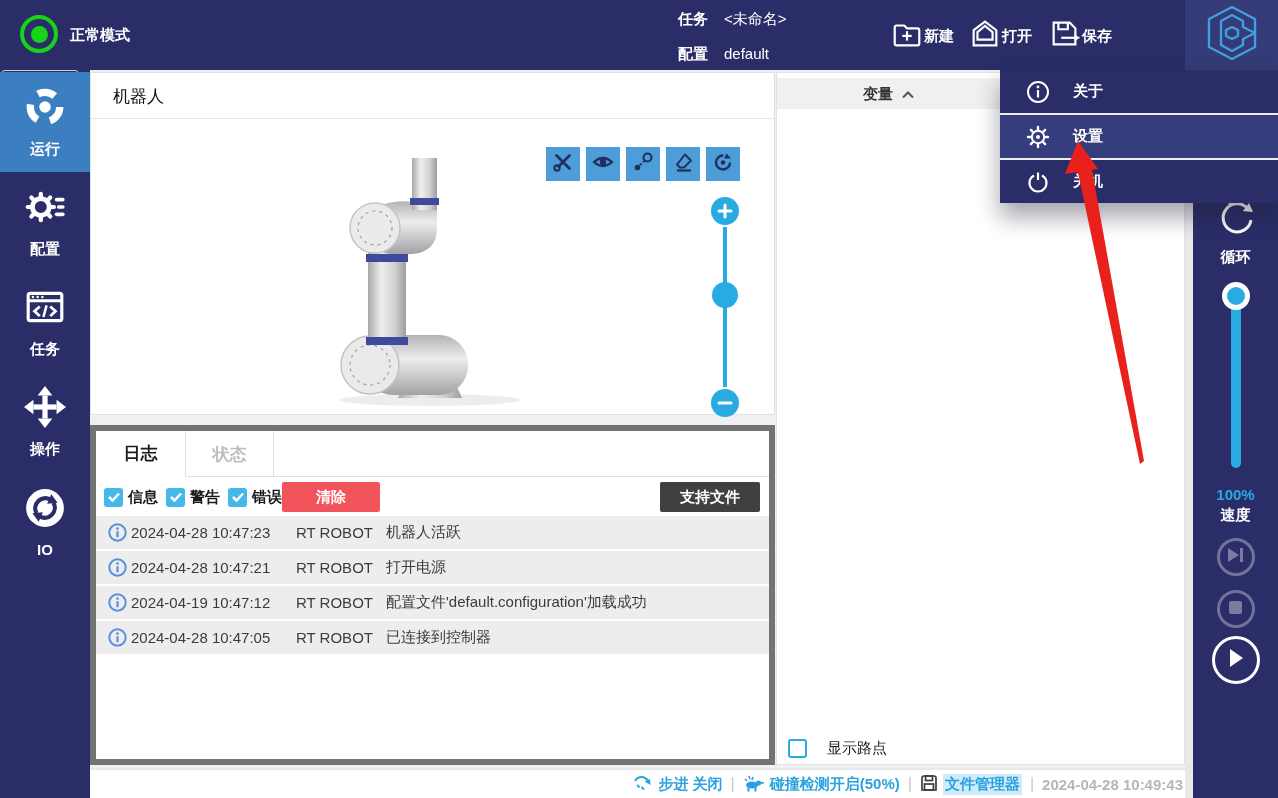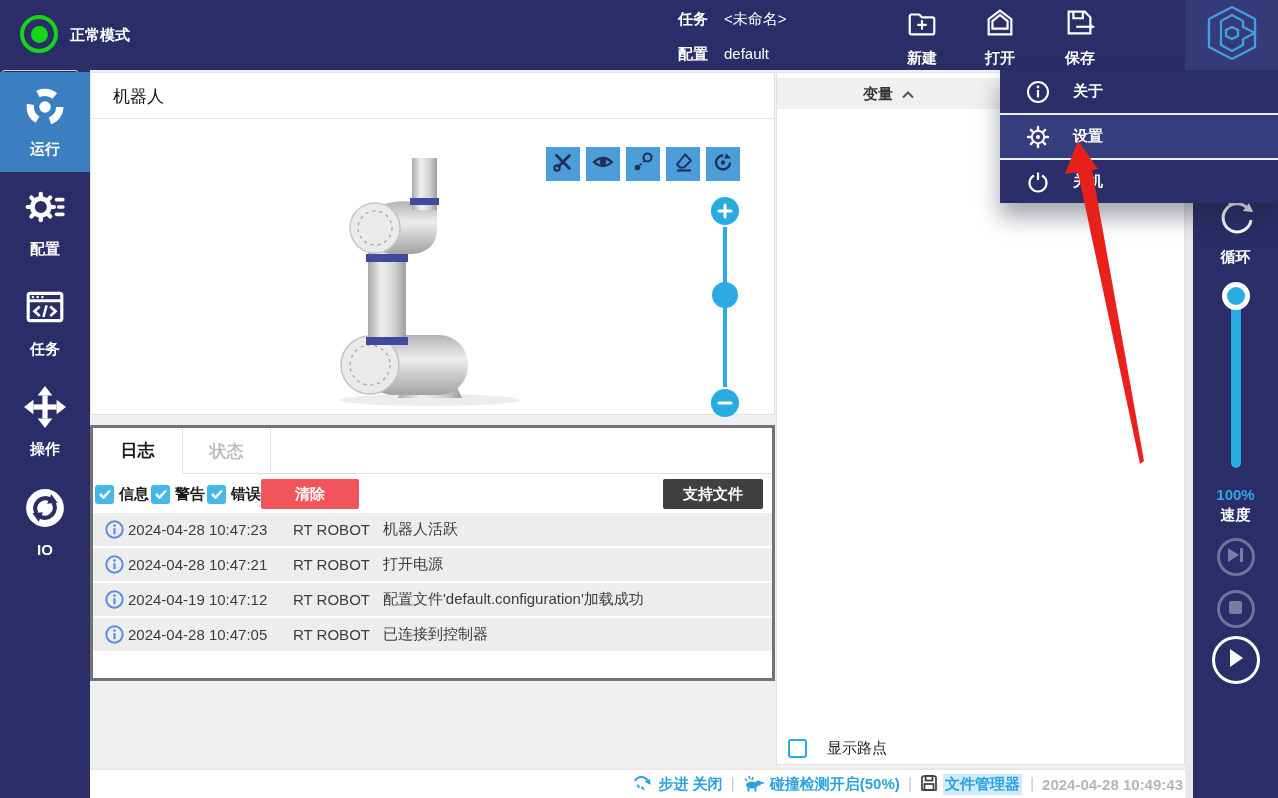--- a/index.html
+++ b/index.html
@@ -7,21 +7,21 @@
        font-family:"Liberation Sans","DejaVu Sans",sans-serif;background:#eef0f2;}
   .abs{position:absolute}
   [data-interactable="true"]{cursor:pointer}
   
   .topbar{left:0;top:0;width:1278px;height:70px;background:#2a2d68;z-index:20}
   .mode-ind{left:20px;top:15px;width:38px;height:38px;border:4px solid #17d417;border-radius:50%;box-sizing:border-box;display:flex;align-items:center;justify-content:center}
   .mode-ind i{display:block;width:17px;height:17px;border-radius:50%;background:#17d417}
   .mode-label{left:70px;top:26px;color:#fff;font-size:15px;font-weight:bold}
   .tb-lbl{color:#fff;font-size:15px;font-weight:bold}
   .tb-val{color:#fff;font-size:15px;font-weight:normal}
-  .top-action{width:64px;top:6px;height:60px;display:flex;flex-direction:column;align-items:center;justify-content:space-between}
+  .top-action{width:64px;top:6px;height:60px;display:flex;flex-direction:row;align-items:center;justify-content:space-between}
   .top-action .lbl{color:#fff;font-size:15px;font-weight:bold;line-height:16px}
   .logo-box{left:1185px;top:0;width:93px;height:70px;background:#343b76;display:flex;align-items:center;justify-content:center}
   
   .user-menu{left:1000px;top:70px;width:278px;z-index:40;box-shadow:0 14px 22px rgba(30,30,50,.40)}
   .menu-item{height:43px;background:#2a2d68;border-bottom:2px solid #ededed;display:flex;align-items:center;color:#fff}
   .menu-item:last-child{border-bottom:none}
   .menu-item.hl{background:#363d7d}
   .menu-item .mi-icon{margin-left:26px;width:24px;height:24px;color:#fff}
   .menu-item .mi-lbl{margin-left:23px;font-size:15px;font-weight:bold}
   
@@ -34,27 +34,27 @@
   .robot-panel{left:90px;top:72px;width:685px;height:343px;background:#fff;border:1px solid #e2e2e2;box-sizing:border-box}
   .rp-title{position:absolute;left:22px;top:12px;font-size:17px;color:#111}
   .rp-divider{position:absolute;left:0;top:45px;width:100%;height:1px;background:#e4e4e4}
   .view-toolbar{position:absolute;left:455px;top:74px;display:flex;gap:6px}
   .vt-btn{width:34px;height:34px;background:#4d9dd8;color:#20305f;display:flex;align-items:center;justify-content:center}
   .zoomctl{position:absolute;left:620px;top:124px;width:28px;height:220px}
   .zc-btn{position:absolute;left:0;width:28px;height:28px;border-radius:50%;background:#29abe2;color:#fff;display:flex;align-items:center;justify-content:center}
   .zc-track{position:absolute;left:12px;top:30px;width:4px;height:160px;background:#29abe2}
   .zc-handle{position:absolute;left:1px;top:85px;width:26px;height:26px;border-radius:50%;background:#29abe2}
   
-  .log-panel{left:90px;top:425px;width:685px;height:256px;background:#fff;border:3px solid #737373;box-sizing:border-box}
+  .log-panel{left:90px;top:425px;width:685px;height:340px;background:#fff;border:6px solid #737373;box-sizing:border-box}
   .tabs{position:absolute;left:0;top:0;width:100%;height:46px;border-bottom:1px solid #e0e0e0;box-sizing:border-box}
   .tab{position:absolute;top:0;height:46px;display:flex;align-items:center;justify-content:center;font-size:17px;font-weight:bold;border-right:1px solid #e0e0e0;box-sizing:border-box}
   .tab.active{color:#1c1c1c;background:#fff;border-bottom:1px solid #fff}
   .tab.inactive{color:#bdbdbd}
   .filters{position:absolute;left:0;top:47px;width:100%;height:38px;display:flex;align-items:center}
-  .cbgroup{display:flex;gap:5px;margin-left:2px}
+  .cbgroup{display:flex;gap:5px;margin-left:8px}
   .cbgroup .cb-lbl{font-size:15px;font-weight:bold;color:#1a1a1a}
   .cb{width:19px;height:19px;border-radius:3px;box-sizing:border-box;display:flex;align-items:center;justify-content:center}
   .cb.checked{background:#45b8ea}
   .cb.unchecked{background:#fff;border:2px solid #29abe2}
   .btn-clear{width:98px;height:30px;background:#f2545b;color:#fff;font-size:15px;font-weight:bold;display:flex;align-items:center;justify-content:center;border-radius:2px}
   .btn-support{position:absolute;right:9px;top:51px;width:100px;height:30px;background:#404040;color:#fff;font-size:15px;font-weight:bold;display:flex;align-items:center;justify-content:center;border-radius:2px}
   .log-list{position:absolute;left:0;top:85px;width:100%}
   .log-row{position:relative;height:33px;background:#ededed;margin-bottom:2px;display:flex;align-items:center;font-size:15px;color:#3c3c3c}
   .log-row .li-icon{position:absolute;left:12px;top:7px}
   .log-row .l-time{position:absolute;left:35px}

